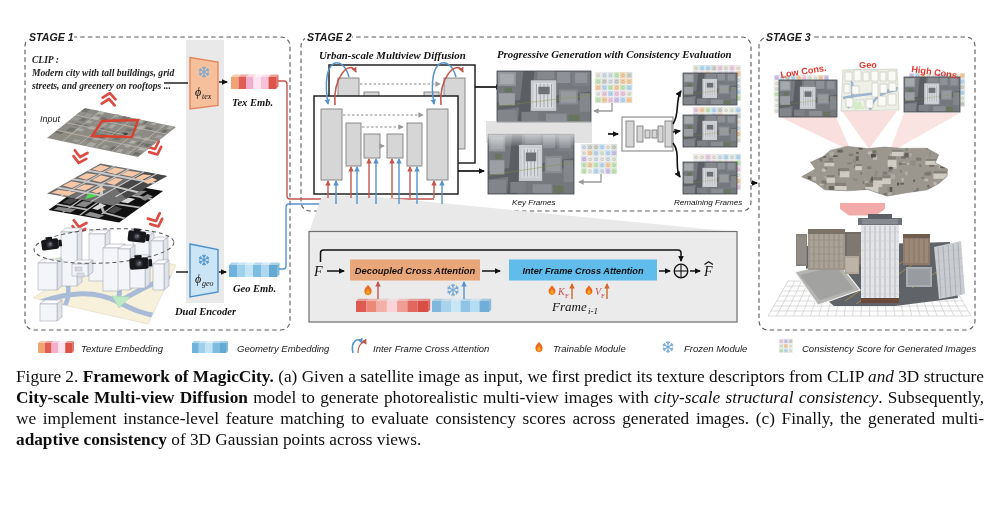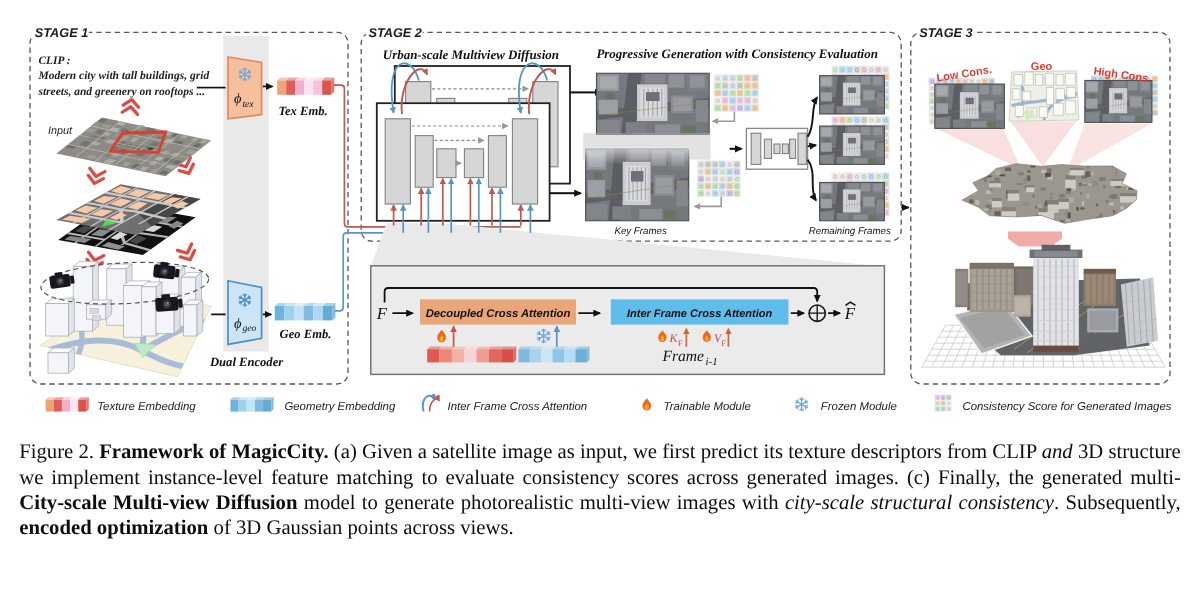--- a/index.html
+++ b/index.html
@@ -3,21 +3,21 @@
 <style>
 html,body{margin:0;padding:0;background:#ffffff;}
 #page{position:relative;width:1000px;height:508px;background:#ffffff;overflow:hidden;
   font-family:"Liberation Sans",sans-serif;}
 #cap{position:absolute;left:16px;top:365.5px;width:968px;
   font-family:"Liberation Serif",serif;font-size:17.25px;color:#0e0e0e;}
 #cap .ln{text-align:justify;text-align-last:justify;white-space:nowrap;line-height:21px;height:21px;}
 #cap .last{text-align-last:left;}
 </style></head><body>
 <div id="page">
-<div style="position:absolute;left:0;top:0"><svg width="1000" height="358" viewBox="0 0 1000 358">
+<div style="position:absolute;left:0;top:10px"><svg width="1000" height="358" viewBox="0 0 1000 358">
         <defs>
 <marker id="mk" markerWidth="8" markerHeight="8" refX="5.5" refY="3" orient="auto" markerUnits="userSpaceOnUse">
             <path d="M0,0 L6.5,3 L0,6 Z" fill="#111"></path>
           </marker>
 <marker id="mr" markerWidth="7" markerHeight="7" refX="4.6" refY="2.75" orient="auto" markerUnits="userSpaceOnUse">
             <path d="M0,0 L5.5,2.75 L0,5.5 Z" fill="#c2574e"></path>
           </marker>
 <marker id="mb" markerWidth="7" markerHeight="7" refX="4.6" refY="2.75" orient="auto" markerUnits="userSpaceOnUse">
             <path d="M0,0 L5.5,2.75 L0,5.5 Z" fill="#5594cc"></path>
           </marker>
@@ -1726,16 +1726,16 @@
           <circle cx="781.39" cy="340.73" r="1.01" fill="none" stroke="#96c488" stroke-width="0.46"></circle>
           <rect x="783.6" y="338.2" width="4.60" height="4.60" fill="#c2ddee" stroke="#f2f2f2" stroke-width="0.5"></rect>
           <circle cx="785.99" cy="340.73" r="1.01" fill="none" stroke="#8cb2d4" stroke-width="0.46"></circle>
           <rect x="788.2" y="338.2" width="4.60" height="4.60" fill="#e2e8dc" stroke="#f2f2f2" stroke-width="0.5"></rect>
           <circle cx="790.59" cy="340.73" r="1.01" fill="none" stroke="#b0baa8" stroke-width="0.46"></circle>
         </g>
         <text x="802" y="342" style="font-family:'Liberation Sans',sans-serif;font-style:italic;font-size:9.5px;fill:#1a1a1a">Consistency Score for Generated Images</text>
       </svg></div>
     <div id="cap">
 <div class="ln">Figure 2. <b>Framework of MagicCity.</b> (a) Given a satellite image as input, we first predict its texture descriptors from CLIP <i>and</i> 3D structure</div>
+<div class="ln"><b>City-scale Multi-view Diffusion</b> model to generate photorealistic multi-view images with <i>city-scale structural consistency</i>. Subsequently,</div>
 <div class="ln">we implement instance-level feature matching to evaluate consistency scores across generated images. (c) Finally, the generated multi-</div>
-<div class="ln"><b>City-scale Multi-view Diffusion</b> model to generate photorealistic multi-view images with <i>city-scale structural consistency</i>. Subsequently,</div>
-<div class="ln last"><b>encoded optimization</b> of 3D Gaussian points across views.</div>
+<div class="ln last"><b>adaptive consistency</b> of 3D Gaussian points across views.</div>
 </div>
 </div>
 </body></html>

